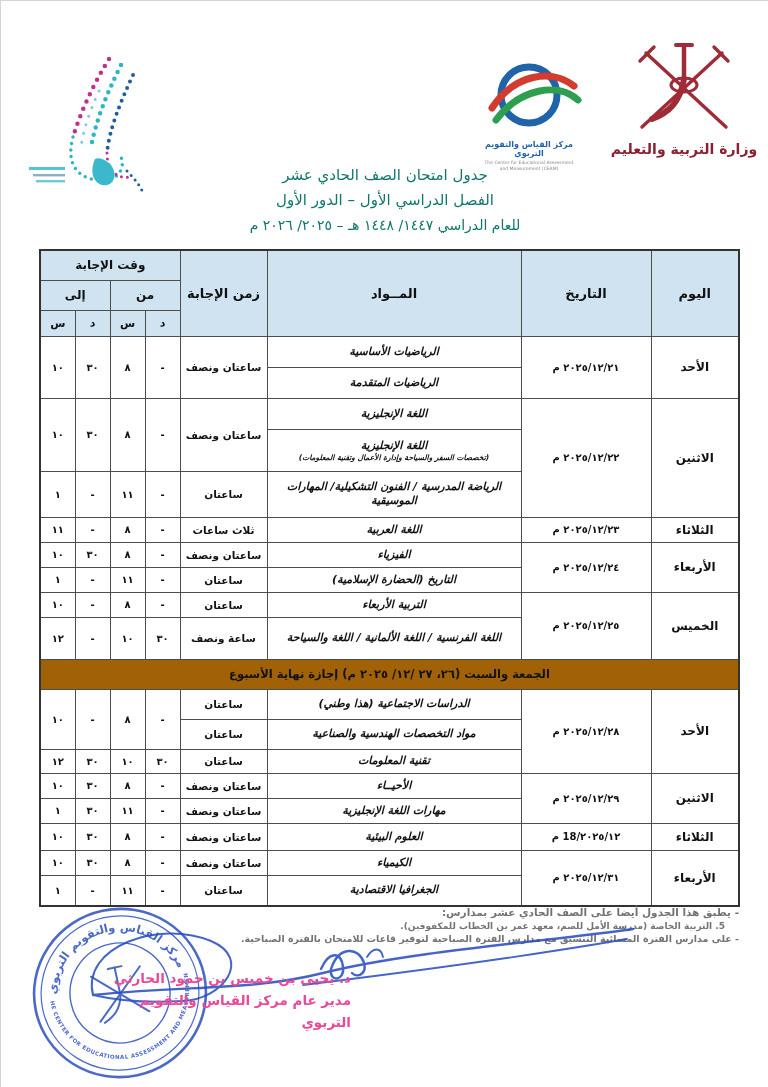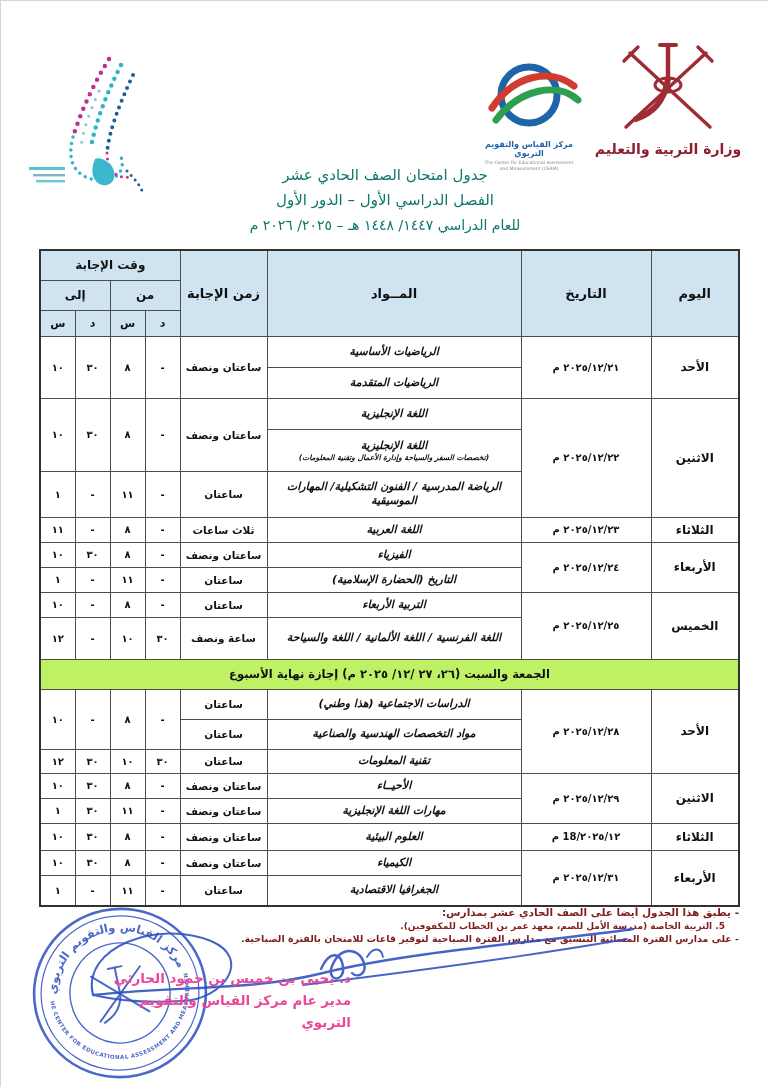--- a/index.html
+++ b/index.html
@@ -4,21 +4,21 @@
 <style>
   html,body{margin:0;padding:0;background:#e9e9e9;}
   .page{position:relative;width:768px;height:1087px;margin:0 auto;background:#ffffff;
         font-family:"DejaVu Sans",sans-serif;overflow:hidden;border:1px solid #d5d5d5;
         border-bottom:3px solid #dcdcdc;}
   
   .logo-left{position:absolute;left:8px;top:50px;width:150px;height:145px;}
   .logo-center{position:absolute;left:468px;top:55px;width:120px;height:120px;text-align:center;}
   .logo-center .ar{font-size:8px;font-weight:bold;color:#1f63a8;margin-top:2px;}
   .logo-center .en{font-size:4.5px;color:#8a8a8a;line-height:5.5px;margin-top:2px;}
-  .logo-right{position:absolute;left:592px;top:34px;width:150px;height:135px;text-align:center;}
+  .logo-right{position:absolute;left:608px;top:34px;width:150px;height:135px;text-align:center;}
   .ministry-name{font-size:14px;font-weight:bold;color:#8c2030;margin-top:2px;letter-spacing:0.5px;}
   
   .title{position:absolute;top:162px;left:0;width:768px;text-align:center;direction:rtl;}
   .title div{font-weight:normal;color:#0f766e;}
   .t1{font-size:15px;line-height:25px;}
   .t2{font-size:15px;line-height:25px;}
   .t3{font-size:14px;line-height:25px;}
   
   .sched{position:absolute;left:38px;top:248px;width:699px;border-collapse:collapse;
          table-layout:fixed;direction:rtl;}
@@ -28,26 +28,26 @@
   .sched th{background:#cfe3f1;}
   .th-main{font-size:13px;}
   .th-sub{font-size:12px;}
   .th-unit{font-size:11px;}
   .cell-day{font-size:12px;}
   .cell-date{font-size:10px;direction:rtl;}
   .cell-subj{font-size:11px;line-height:14px;font-style:italic;}
   .subj-note{font-size:7.5px;line-height:9px;font-weight:bold;}
   .cell-dur{font-size:10.5px;}
   .num{font-size:10px;}
-  .banner{background:#bef264;font-size:11.5px;height:27px;margin-left:25px;}
+  .banner{background:#a16207;font-size:11.5px;height:27px;margin-left:25px;}
   tr.rh-a{height:31px;} tr.rh-b{height:42px;} tr.rh-c{height:46px;}
   tr.rh-d{height:25px;} tr.rh-e{height:27px;} tr.rh-f{height:30px;} tr.rh-g{height:24px;}
   tr.hh1{height:30px;} tr.hh2{height:30px;} tr.hh3{height:26px;}
   
-  .footnotes{position:absolute;top:903px;right:30px;width:705px;direction:rtl;color:#7f1d1d;}
+  .footnotes{position:absolute;top:903px;right:30px;width:705px;direction:rtl;color:#737373;}
   .fn-intro{font-size:10.5px;font-weight:bold;line-height:16px;}
   .fn-item{font-size:9px;font-weight:bold;line-height:12px;padding-right:14px;}
   .fn-note{font-size:9.5px;font-weight:bold;line-height:14px;}
   
   .sig-text{position:absolute;left:98px;top:966px;width:252px;direction:rtl;text-align:right;color:#ec4899;}
   .sig-text .l1{font-size:13.5px;font-weight:bold;line-height:22px;}
   .sig-text .l2{font-size:13.5px;font-weight:bold;line-height:22px;}
   .stamp-svg{position:absolute;left:22px;top:898px;}
   .sig-svg{position:absolute;left:70px;top:912px;}
 </style>

